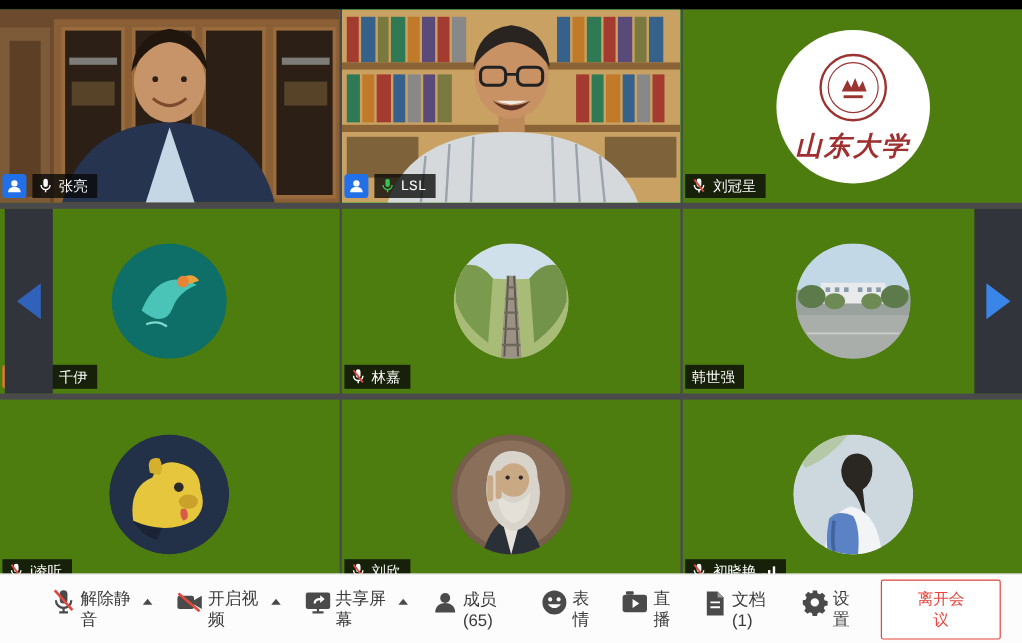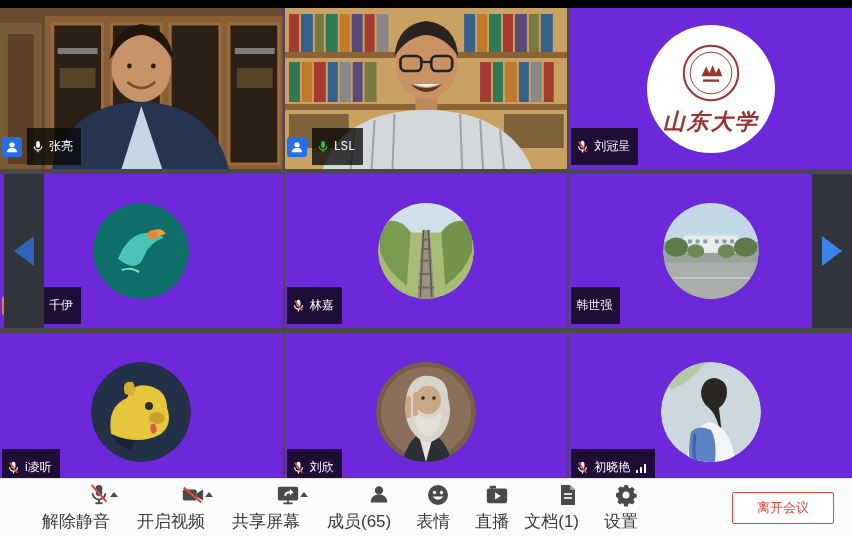--- a/index.html
+++ b/index.html
@@ -2,48 +2,48 @@
 <html><head>
 <meta charset="utf-8">
 <style>
   html,body{margin:0;padding:0;background:#111;}
   .stage{position:relative;width:852px;height:536px;background:#000;overflow:hidden;
          font-family:"Liberation Sans","DejaVu Sans",sans-serif;}
   .video-area{position:absolute;left:0;top:0;width:852px;height:490px;background:#4a4a4d;}
   .topbar{height:8px;background:#000;}
   .grid{display:grid;grid-template-columns:repeat(3,1fr);grid-template-rows:161px 154px 157px;
         gap:5px 2px;background:#4a4a4d;}
-  .tile{position:relative;background:#6d28d9;overflow:hidden;}
+  .tile{position:relative;background:#4d7c0f;overflow:hidden;}
   .tile.active{outline:2px solid #28c840;outline-offset:-2px;font-family:Liberation Mono, monospace;}
   .scene{position:absolute;inset:0;width:100%;height:100%;}
   .avatar{position:absolute;left:50%;top:50%;transform:translate(-50%,-50%);border-radius:50%;overflow:hidden;}
   .av-row2{width:96px;height:96px;}
   .av-row3{width:100px;height:100px;}
   .namebar{position:absolute;left:2px;bottom:4px;display:flex;align-items:center;gap:5px;z-index:3;}
   .badge{width:20px;height:20px;border-radius:3px;display:flex;align-items:center;justify-content:center;flex:none;}
   .badge.blue{background:#2170e8;}
   .badge.orange{background:#e8792e;}
-  .chip{background:rgba(8,8,8,.78);color:#fff;height:37px;display:flex;align-items:center;
+  .chip{background:rgba(8,8,8,.78);color:#fff;height:20px;display:flex;align-items:center;
         padding:0 8px 0 5px;font-size:12px;gap:5px;white-space:nowrap;}
   .logo-circle{position:absolute;left:50%;top:50%;transform:translate(-50%,-50%);
         width:128px;height:128px;background:#fff;border-radius:50%;
         display:flex;flex-direction:column;align-items:center;justify-content:center;gap:2px;}
   .logo-text{color:#a03030;font-size:22px;font-weight:bold;font-style:italic;letter-spacing:2px;}
   .nav-band{position:absolute;width:40px;top:174px;height:154px;background:#31343a;z-index:4;
         display:flex;align-items:center;justify-content:center;cursor:pointer;}
   .nav-left{left:4px;}
   .nav-right{right:0px;}
   .tri-left{width:0;height:0;border-top:15px solid transparent;border-bottom:15px solid transparent;
         border-right:20px solid #2f62b8;}
   .tri-right{width:0;height:0;border-top:15px solid transparent;border-bottom:15px solid transparent;
         border-left:20px solid #3a86e8;}
   .toolbar{position:absolute;left:0;bottom:0;width:852px;height:58px;background:#fcfcfc;
         border-top:1px solid #e6e6e6;display:flex;align-items:center;padding:0 18px 0 42px;
         box-sizing:border-box;z-index:10;}
-  .titem{display:flex;flex-direction:column;align-items:flex-end;gap:3px;font-size:17px;color:#3a3a3a;
+  .titem{display:flex;flex-direction:row;align-items:flex-start;gap:3px;font-size:14px;color:#3a3a3a;
         margin-right:15px;position:relative;cursor:pointer;min-width:44px;}
   .titem .ico{height:24px;display:flex;align-items:center;justify-content:center;}
   .caret{position:absolute;right:-8px;top:9px;width:0;height:0;cursor:pointer;
         border-left:4px solid transparent;border-right:4px solid transparent;border-bottom:5px solid #4a4a4a;}
   .has-caret{margin-right:27px;}
   .spacer{flex:1;}
   .leave-btn{border:1px solid #e5443b;color:#e5443b;background:#fff;font-size:13px;
         padding:6px 24px;border-radius:2px;cursor:pointer;font-family:inherit;}
 </style>
 </head>

